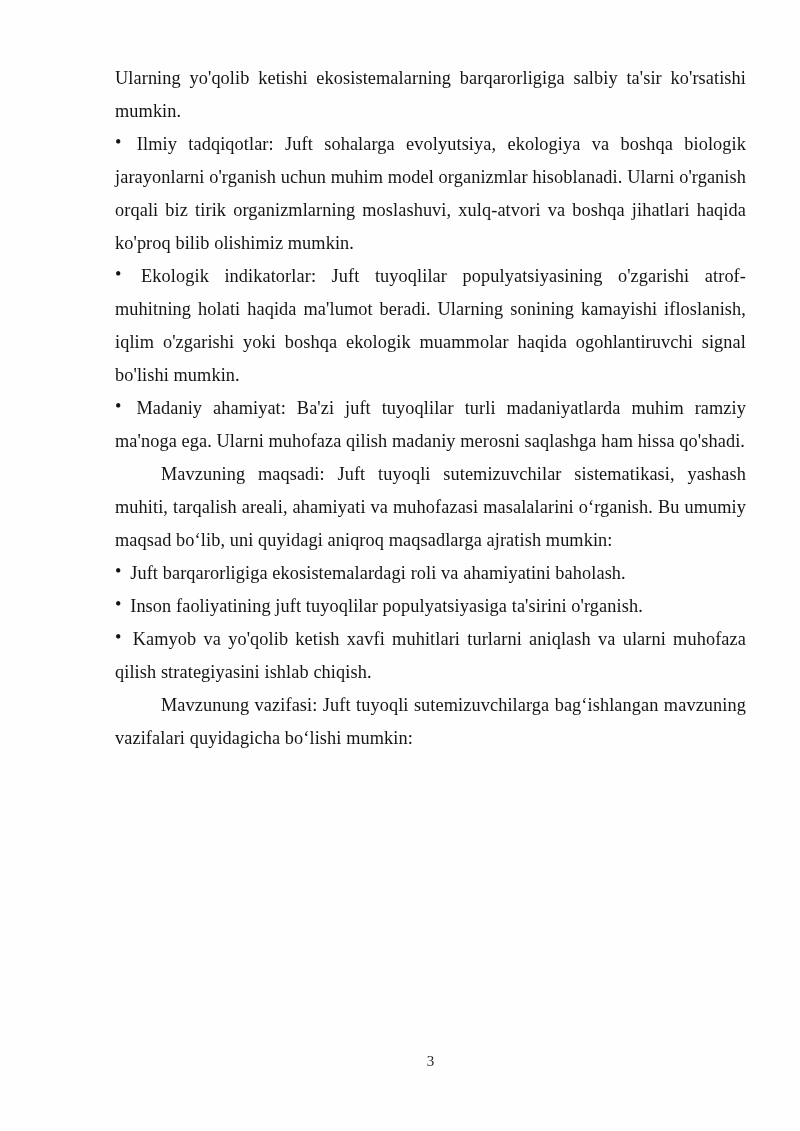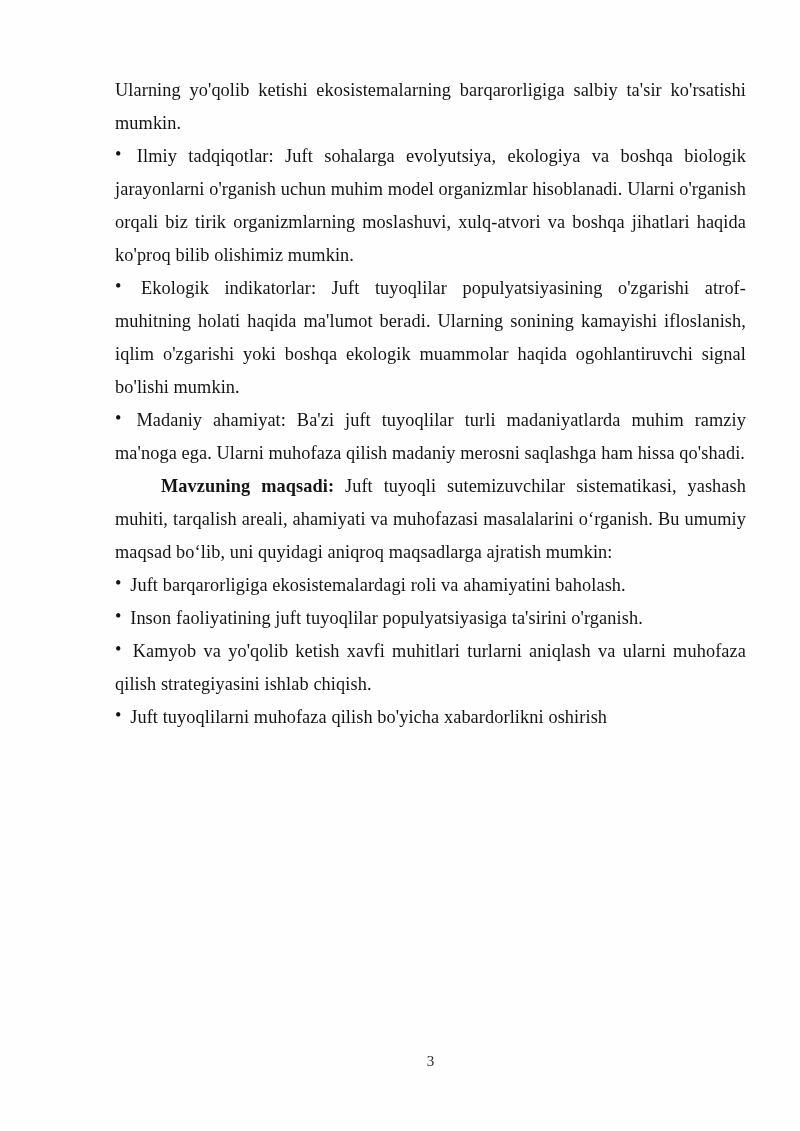--- a/index.html
+++ b/index.html
@@ -12,41 +12,41 @@
     width: 800px;
     height: 1131px;
     background: #fefefe;
     overflow: hidden;
     font-family: "Liberation Serif", "DejaVu Serif", serif;
     color: #141414;
   }
   .content {
     position: absolute;
     left: 115px;
-    top: 74px;
+    top: 62px;
     width: 631px;
   }
   .content p {
     margin: 0;
     padding: 0;
     font-size: 18.3px;
     line-height: 33px;
     text-align: justify;
     letter-spacing: 0.1px;
   }
   .content p.indent {
     text-indent: 46px;
   }
   .bullet {
     display: inline-block;
     transform: translateY(-2px);
     margin-right: 4px;
   }
   .lead {
-    font-weight: bold;
+    font-weight: normal;
   }
   .lead:after {
     content: " ";
   }
   .page-footer {
     position: absolute;
     left: 115px;
     top: 1053px;
     width: 631px;
     text-align: center;
@@ -60,16 +60,16 @@
 <div class="page">
   <div class="content">
       <p><span>Ularning yo'qolib ketishi ekosistemalarning barqarorligiga salbiy ta'sir ko'rsatishi mumkin.</span></p>
       <p><span class="bullet">•</span> <span>Ilmiy tadqiqotlar: Juft sohalarga evolyutsiya, ekologiya va boshqa biologik jarayonlarni o'rganish uchun muhim model organizmlar hisoblanadi. Ularni o'rganish orqali biz tirik organizmlarning moslashuvi, xulq-atvori va boshqa jihatlari haqida ko'proq bilib olishimiz mumkin.</span></p>
       <p><span class="bullet">•</span> <span>Ekologik indikatorlar: Juft tuyoqlilar populyatsiyasining o'zgarishi atrof-muhitning holati haqida ma'lumot beradi. Ularning sonining kamayishi ifloslanish, iqlim o'zgarishi yoki boshqa ekologik muammolar haqida ogohlantiruvchi signal bo'lishi mumkin.</span></p>
       <p><span class="bullet">•</span> <span>Madaniy ahamiyat: Ba'zi juft tuyoqlilar turli madaniyatlarda muhim ramziy ma'noga ega. Ularni muhofaza qilish madaniy merosni saqlashga ham hissa qo'shadi.</span></p>
       <p class="indent"><strong class="lead">Mavzuning maqsadi:</strong><span>Juft tuyoqli sutemizuvchilar sistematikasi, yashash muhiti, tarqalish areali, ahamiyati va muhofazasi masalalarini oʻrganish. Bu umumiy maqsad boʻlib, uni quyidagi aniqroq maqsadlarga ajratish mumkin:</span></p>
       <p><span class="bullet">•</span> <span>Juft barqarorligiga ekosistemalardagi roli va ahamiyatini baholash.</span></p>
       <p><span class="bullet">•</span> <span>Inson faoliyatining juft tuyoqlilar populyatsiyasiga ta'sirini o'rganish.</span></p>
       <p><span class="bullet">•</span> <span>Kamyob va yo'qolib ketish xavfi muhitlari turlarni aniqlash va ularni muhofaza qilish strategiyasini ishlab chiqish.</span></p>
-      <p><span class="bullet">•</span> <span>Juft tuyoqlilarni muhofaza qilish bo'yicha xabardorlikni oshirish</span></p>
+      <p class="indent"><strong class="lead">Mavzunung vazifasi:</strong><span>Juft tuyoqli sutemizuvchilarga bagʻishlangan mavzuning vazifalari quyidagicha boʻlishi mumkin:</span></p>
     </div>
   <div class="page-footer">3</div>
 </div>
 
 </body></html>

